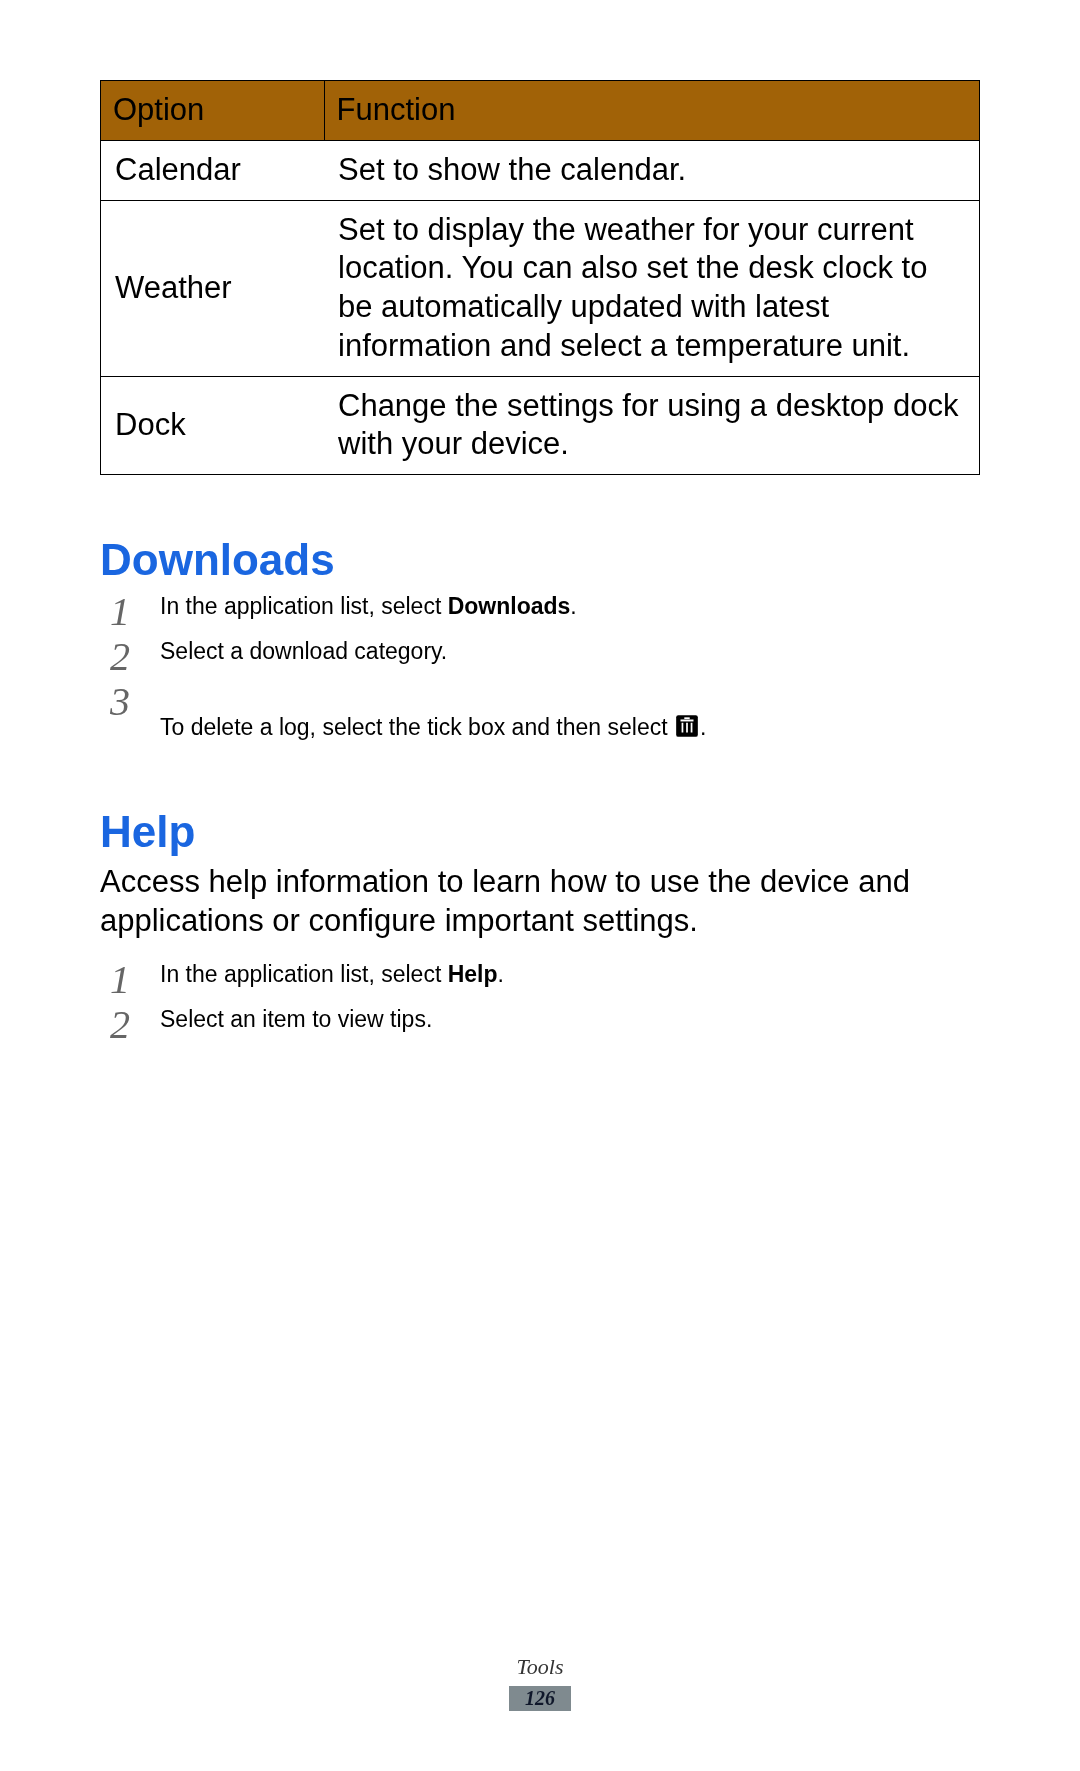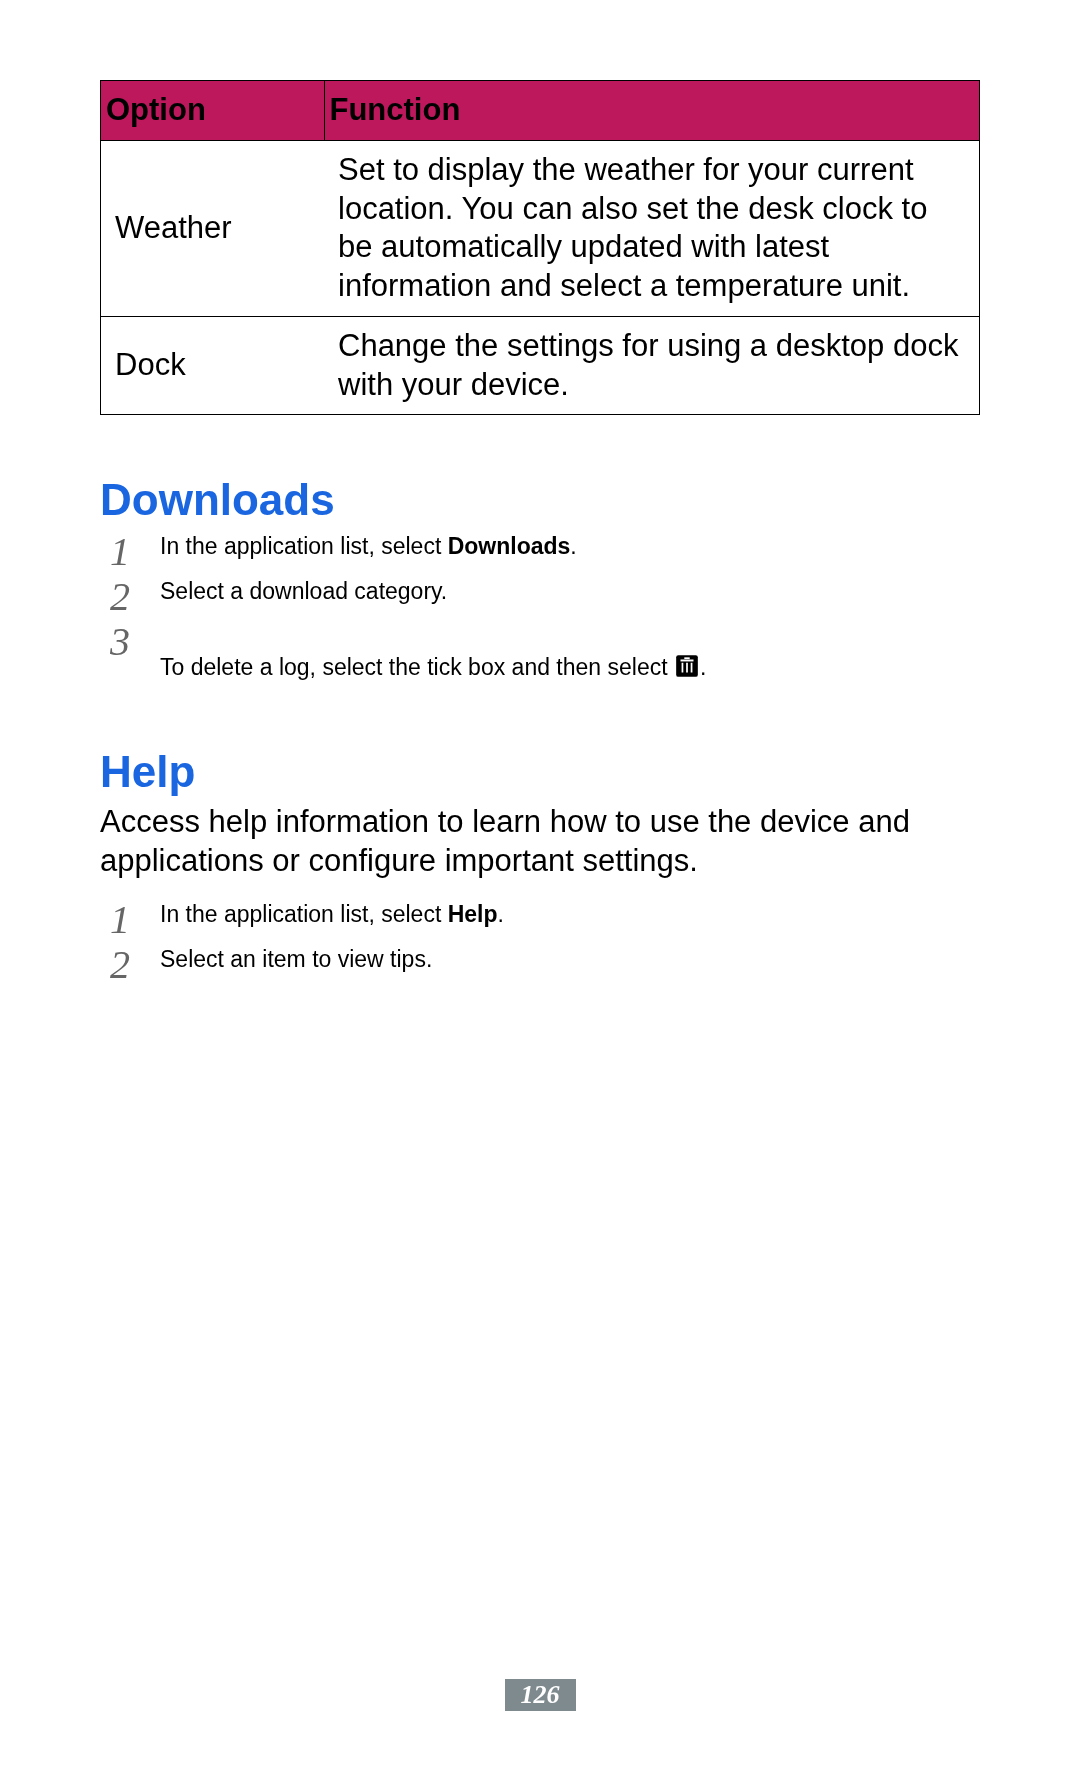--- a/index.html
+++ b/index.html
@@ -16,24 +16,24 @@
     box-sizing: border-box;
     padding: 80px 100px 0 100px;
   }
   table.options {
     width: 100%;
     border-collapse: collapse;
     font-size: 31px;
     line-height: 1.25;
   }
   table.options th {
-    background: #be185d;
-    font-weight: 700;
+    background: #a16207;
+    font-weight: 400;
     text-align: left;
-    padding: 10px 5px;
+    padding: 10px 12px;
     border: 1.5px solid #000;
   }
   table.options td {
     padding: 10px 14px;
     border-bottom: 1.5px solid #000;
     vertical-align: middle;
   }
   table.options td.opt {
     width: 195px;
     border-left: 1.5px solid #000;
@@ -101,44 +101,47 @@
   .footer-section {
     font-style: italic;
     font-family: Georgia, "Times New Roman", serif;
     font-size: 22px;
     color: #333;
     margin-bottom: 6px;
   }
   .footer-badge {
     display: inline-block;
     background: #7f8a8f;
-    color: #ffffff;
+    color: #0f172a;
     font-weight: 700;
     font-style: italic;
     font-family: Georgia, "Times New Roman", serif;
-    font-size: 26px;
+    font-size: 20px;
     padding: 1px 16px;
     border-radius: 0;
-    margin-top: 40px;
   }
   b { font-weight: 700; }
 </style>
 </head>
 <body>
 
 <div class="page">
 
   <table class="options">
     <thead>
       <tr>
         <th>Option</th>
         <th>Function</th>
       </tr>
     </thead>
     <tbody>
+      <tr>
+        <td class="opt">Calendar</td>
+        <td class="fn">Set to show the calendar.</td>
+      </tr>
       <tr>
         <td class="opt">Weather</td>
         <td class="fn">Set to display the weather for your current location. You can also set the desk clock to be automatically updated with latest information and select a temperature unit.</td>
       </tr>
       <tr>
         <td class="opt">Dock</td>
         <td class="fn">Change the settings for using a desktop dock with your device.</td>
       </tr>
     </tbody>
   </table>
@@ -169,16 +172,17 @@
   <ol class="steps">
     <li>
       <span>In the application list, select </span><b>Help</b><span>.</span>
     </li>
     <li>
       <span>Select an item to view tips.</span>
     </li>
   </ol>
 
   <div class="footer">
+    <div class="footer-section">Tools</div>
     <div class="footer-badge">126</div>
   </div>
 
 </div>
 
 </body></html>

